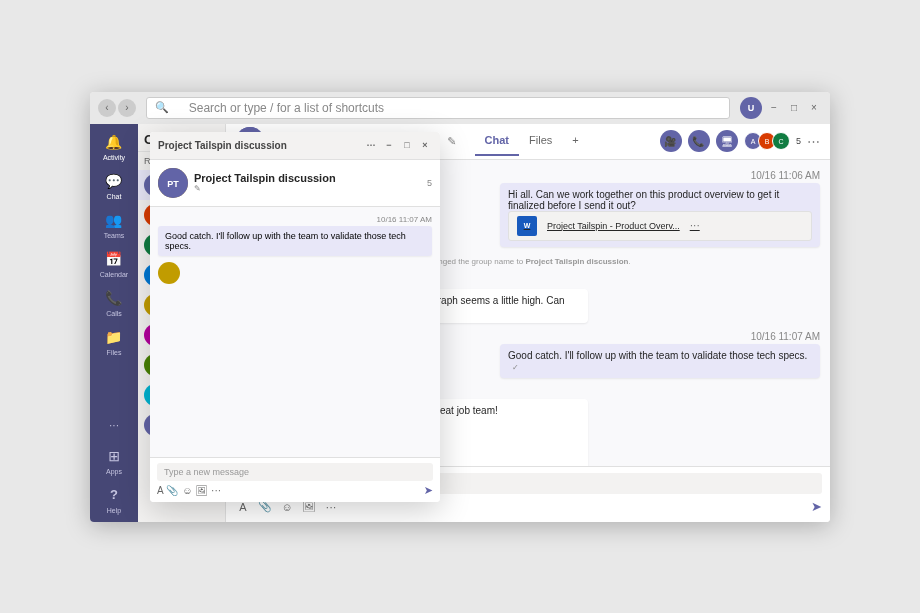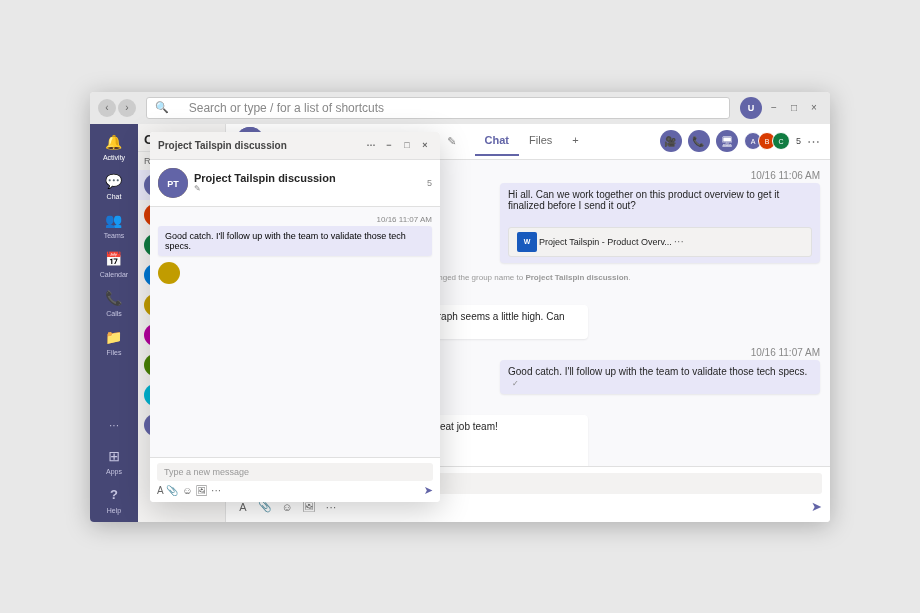--- a/index.html
+++ b/index.html
@@ -347,27 +347,28 @@
     }
     .own-row {
       justify-content: flex-end;
     }
     .own-row .msg-bubble {
       background: #e8e7f8;
     }
     .file-attachment {
       display: flex;
       align-items: center;
-      gap: 2px;
+      gap: 10px;
       background: #f3f2f1;
       border: 1px solid #e0e0e0;
       border-radius: 3px;
       padding: 4px 8px;
-      margin-top: 16px;
+      margin-top: 0;
       font-size: 9px;
+      text-decoration: underline;
     }
     .file-icon {
       width: 20px;
       height: 20px;
       background: #185abd;
       color: white;
       display: flex;
       align-items: center;
       justify-content: center;
       font-size: 7px;

